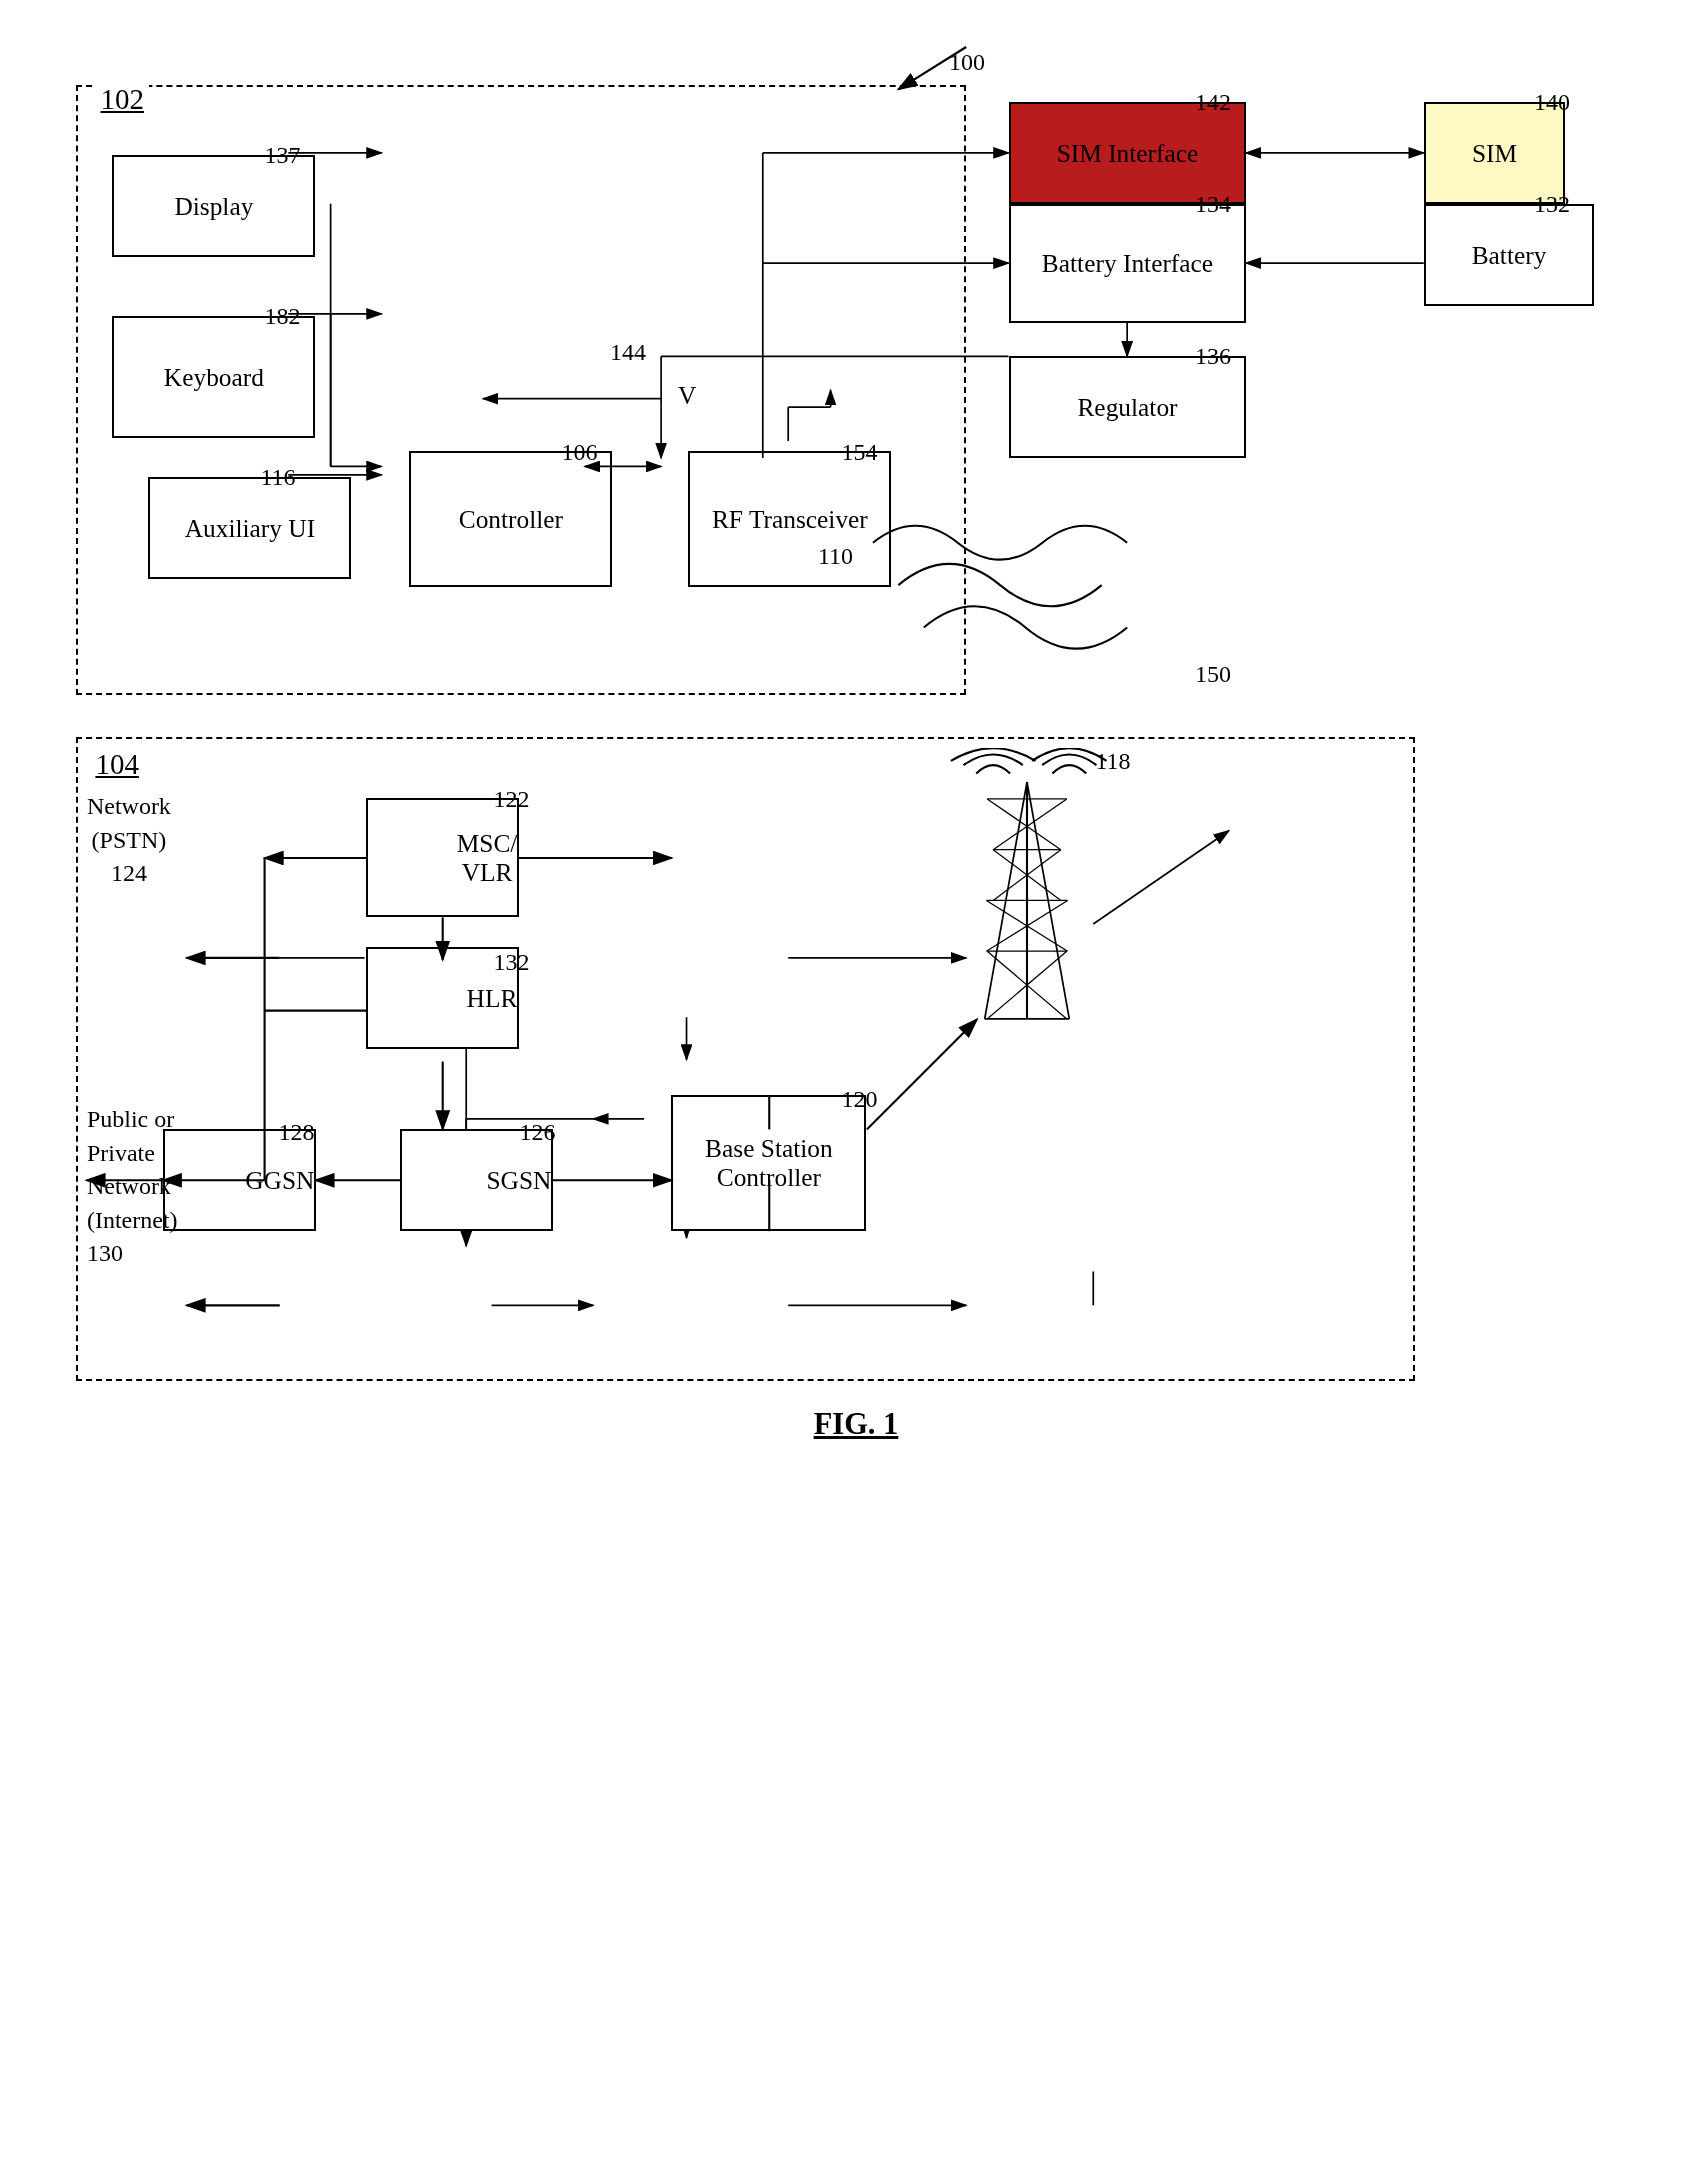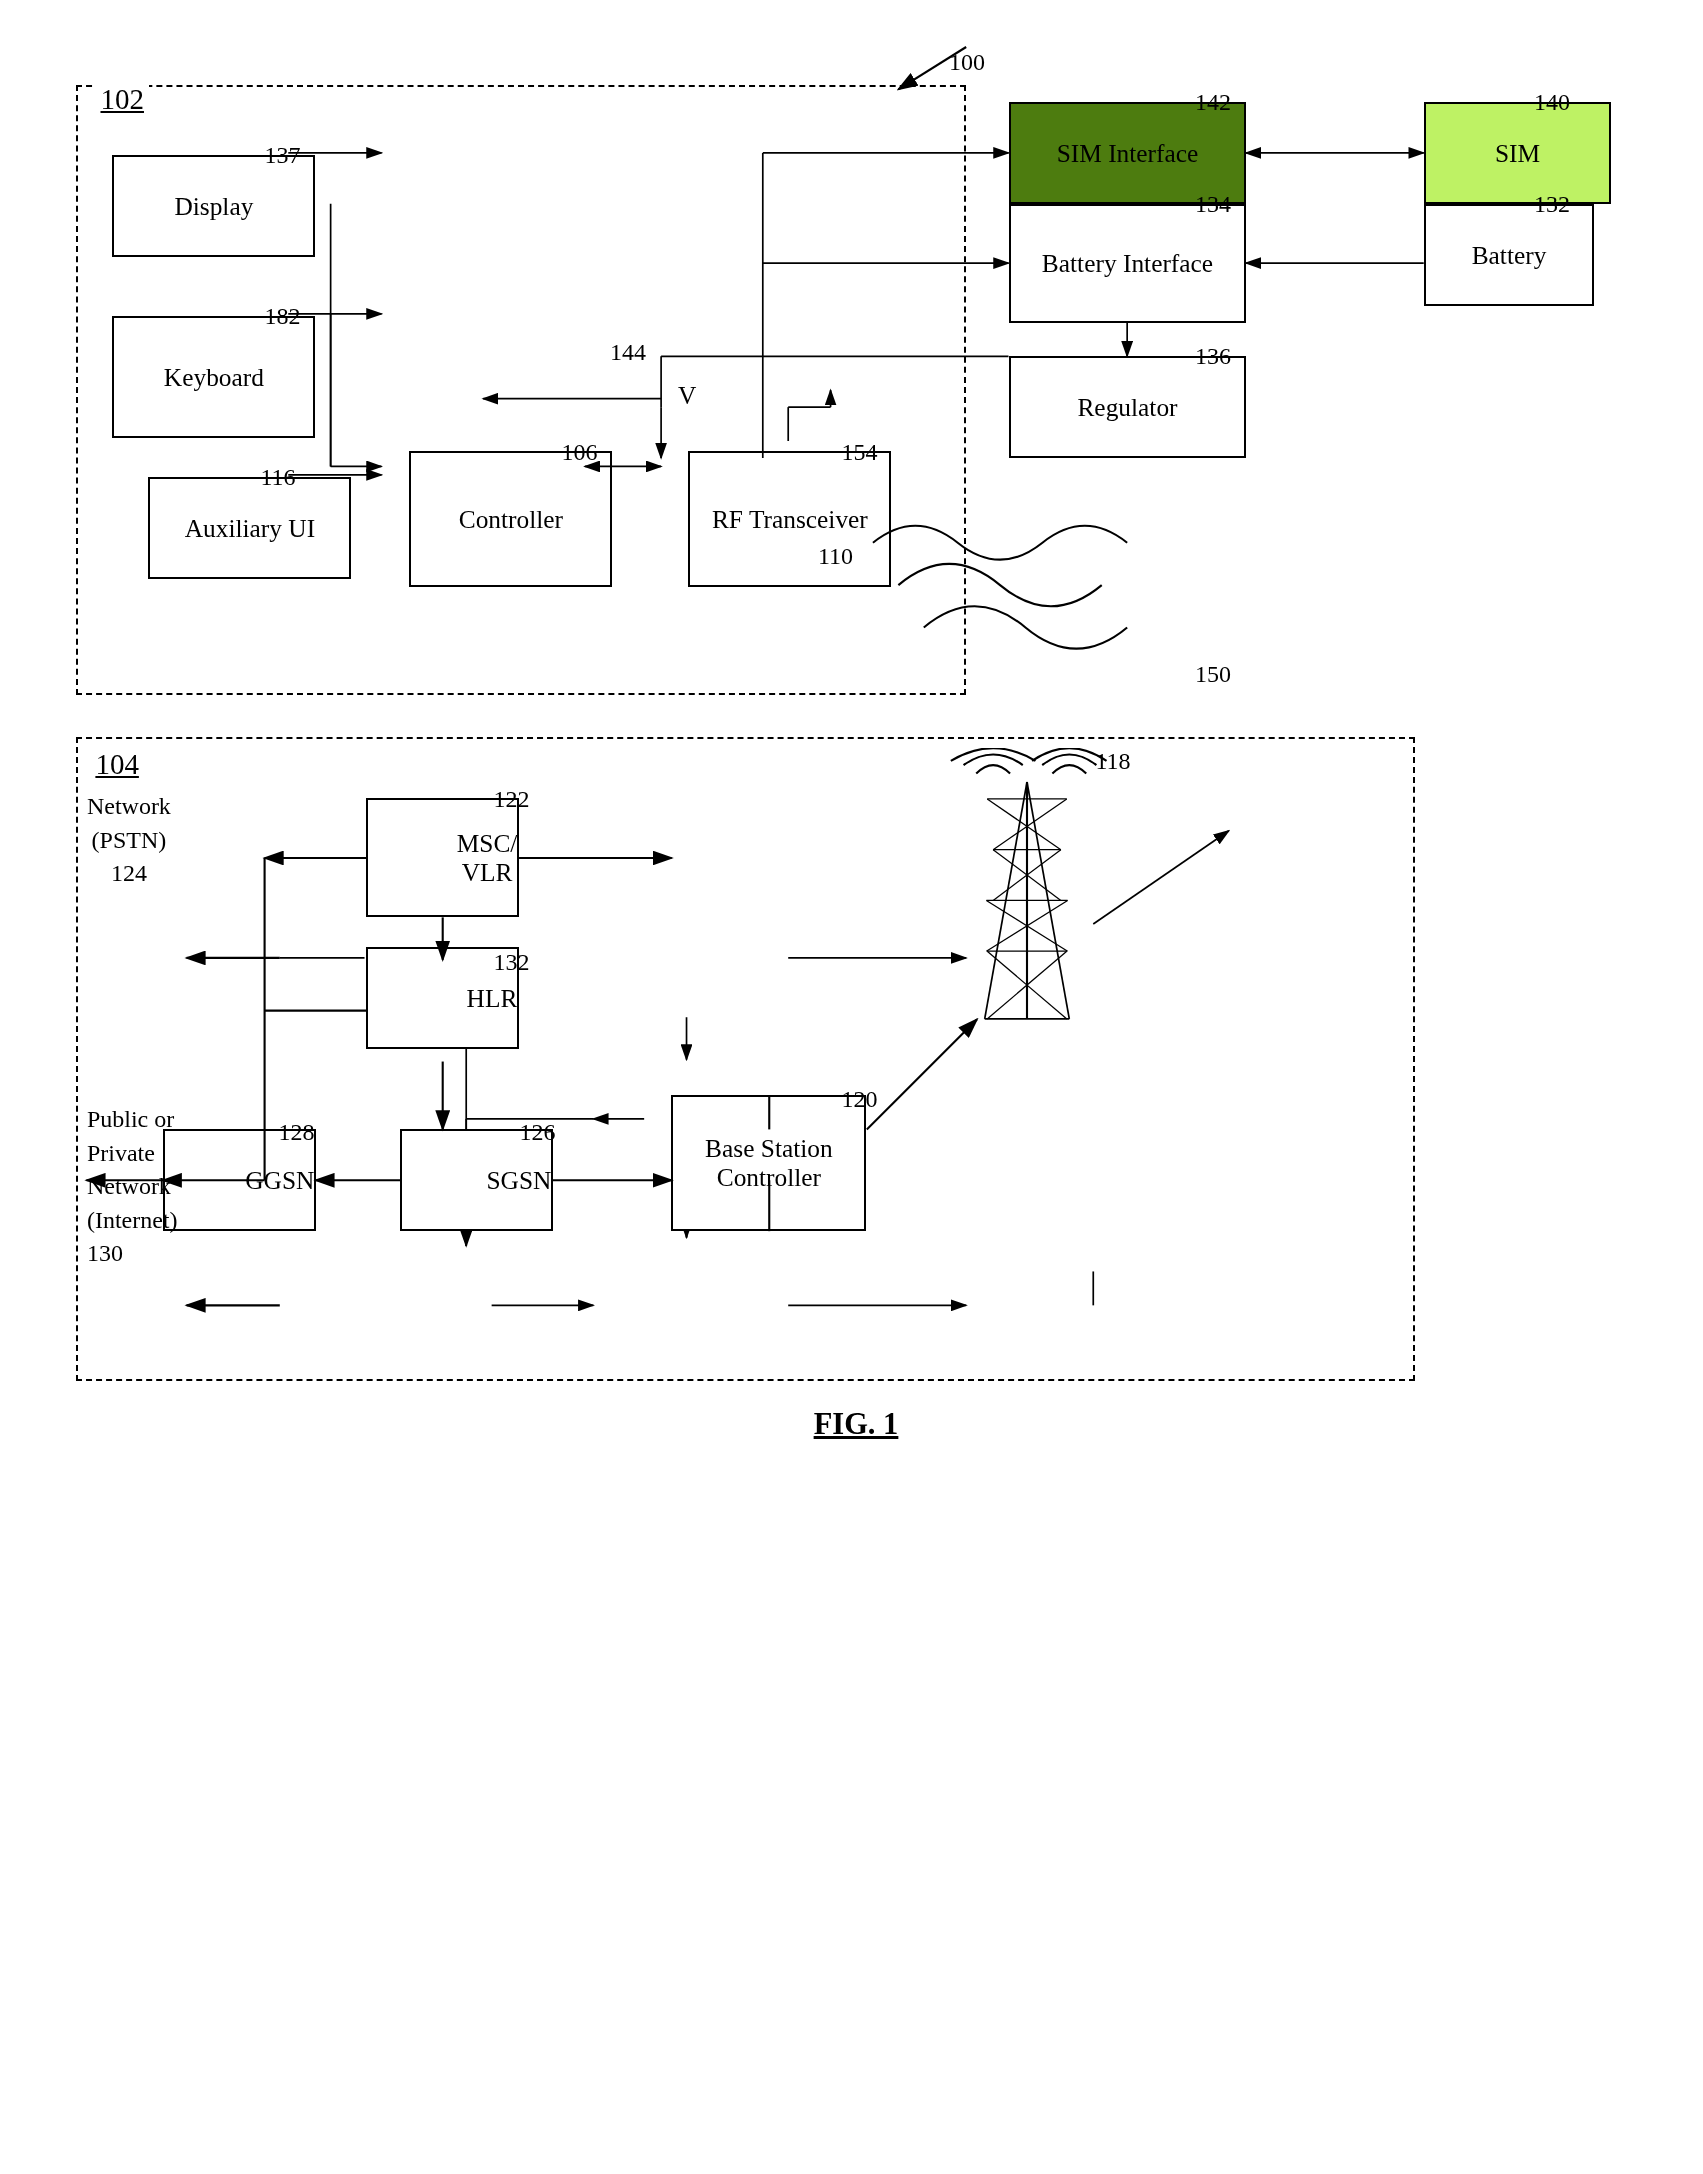--- a/index.html
+++ b/index.html
@@ -109,21 +109,21 @@
       top: 68px;
       left: 958px;
       width: 237px;
       height: 102px;
       border: 2.5px solid #000;
       display: flex;
       align-items: center;
       justify-content: center;
       text-align: center;
       font-size: 25.4px;
-      background: #4d7c0f;
+      background: #b91c1c;
     }
 
     
     .blk-regulator {
       position: absolute;
       top: 322px;
       left: 958px;
       width: 237px;
       height: 102px;
       border: 2.5px solid #000;
@@ -133,29 +133,29 @@
       text-align: center;
       font-size: 25.4px;
       background: #fff;
     }
 
     
     .blk-sim {
       position: absolute;
       top: 68px;
       left: 1373px;
-      width: 187px;
-      height: 102px;
-      border: 2.5px solid #000;
-      display: flex;
-      align-items: center;
-      justify-content: center;
-      text-align: center;
-      font-size: 25.4px;
-      background: #bef264;
+      width: 141px;
+      height: 102px;
+      border: 2.5px solid #000;
+      display: flex;
+      align-items: center;
+      justify-content: center;
+      text-align: center;
+      font-size: 25.4px;
+      background: #fef9c3;
     }
 
     
     .blk-battery {
       position: absolute;
       top: 170px;
       left: 1373px;
       width: 170px;
       height: 102px;
       border: 2.5px solid #000;

